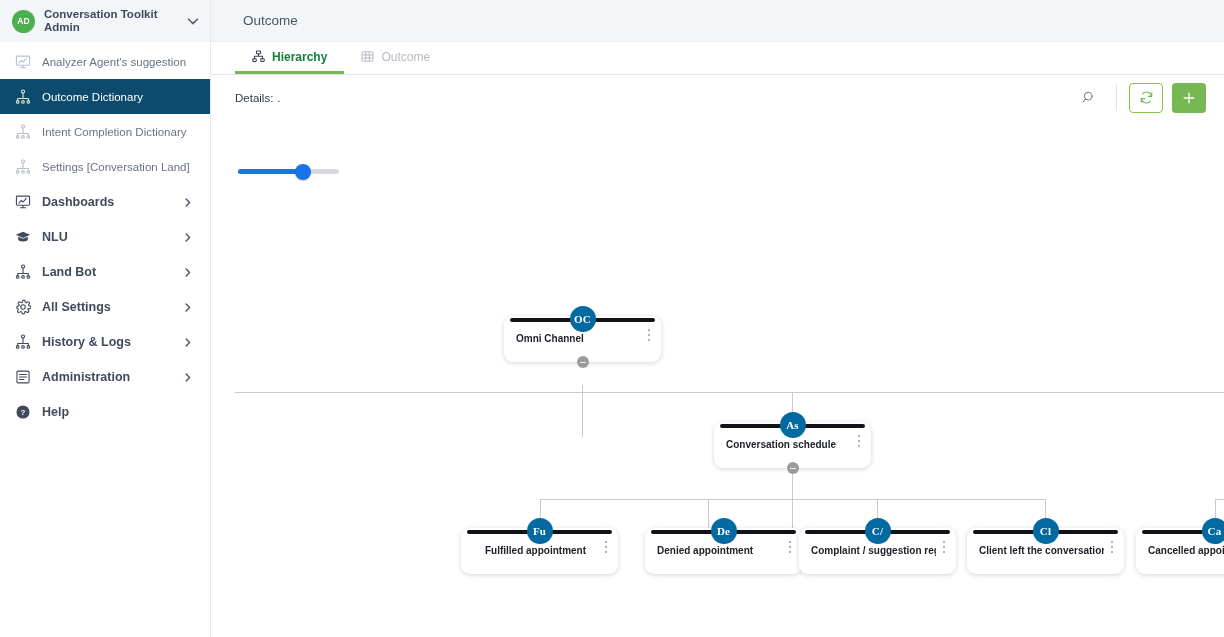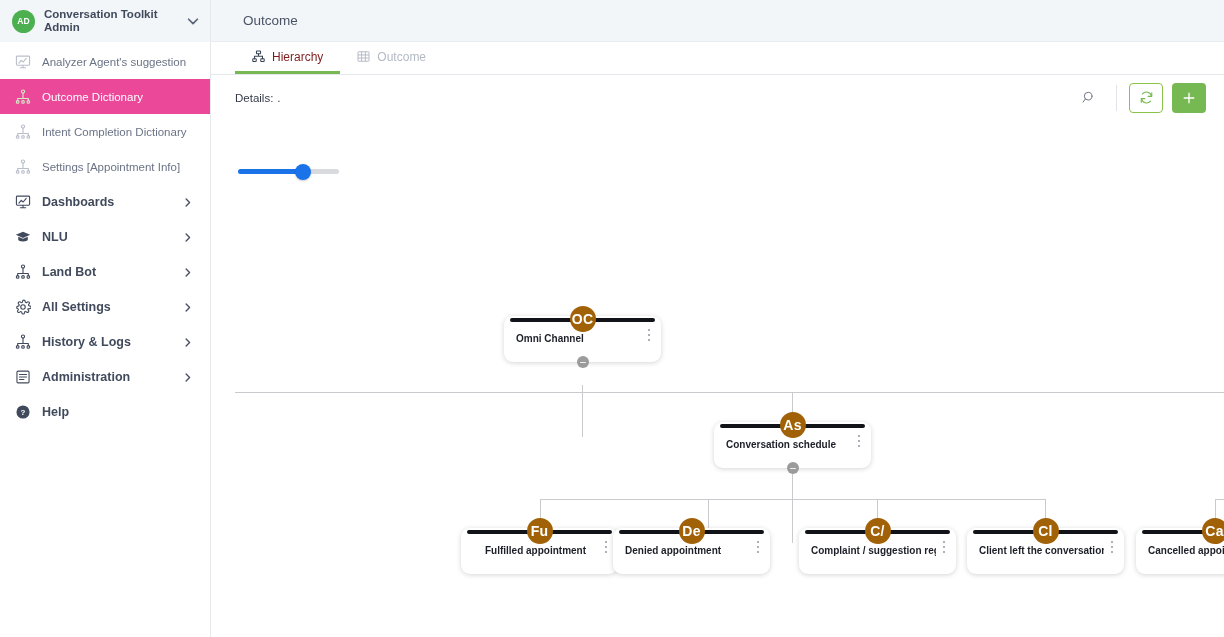--- a/index.html
+++ b/index.html
@@ -52,21 +52,21 @@
   }
   .nav-item .ico { width: 17px; height: 17px; flex: 0 0 17px; display:flex; align-items:center; justify-content:center; color: #b9bfca; }
   .nav-item .lbl { font-size: 11.5px; color: #6a7386; white-space: nowrap; }
   .nav-item .chev { position: absolute; right: 18px; width: 10px; height: 10px; color: #4a5165; }
   .nav-item.lv2 { padding-left: 14px; }
   .nav-item.lv2 .lbl { font-size: 11.5px; }
   .nav-item.top { padding-left: 14px; }
   .nav-item.top .lbl { font-size: 12.5px; font-weight: bold; color: #414A5C; }
   .nav-item.top .ico { color: #414A5C; }
   .nav-item.selected {
-    background: #ec4899;
+    background: #0c4a6e;
   }
   .nav-item.selected .lbl { color: #ffffff; }
   .nav-item.selected .ico { color: #d5ebc6; }
 
   
   #main { flex: 1; height: 637px; position: relative; background: #fff; }
   .topbar {
     height: 42px; background: #f3f6f9;
     display: flex; align-items: center;
     padding-left: 32px;
@@ -85,21 +85,21 @@
     height: 32px;
     display: flex; align-items: center; gap: 7px;
     padding: 0 17px;
     font-size: 12px;
     color: #b4bac4;
     cursor: pointer;
     border-bottom: 3px solid transparent;
     position: relative;
   }
   .tab .tico { width: 13px; height: 13px; display:flex;align-items:center;justify-content:center; }
-  .tab.active { color: #7f1d1d; border-bottom-color: #76b852; }
+  .tab.active { color: #15803d; border-bottom-color: #76b852; font-weight: bold; }
   .tab.active .tico { color: #3a4354; }
 
   .detailbar {
     height: 45px; display: flex; align-items: center;
     padding: 0 18px 0 24px;
     position: relative;
   }
   .details-label { font-size: 11.5px; font-weight: normal; color: #333a47; }
   .details-value { font-size: 11.5px; color: #333a47; margin-left: 4px; }
   .detail-actions { margin-left: auto; display: flex; align-items: center; gap: 0; }
@@ -157,24 +157,25 @@
     box-shadow: 0 1px 5px rgba(60,64,72,.22);
     cursor: pointer;
   }
   .node .topbar-black {
     position: absolute; left: 6px; right: 6px; top: 2px;
     height: 4px; background: #111318; border-radius: 2px;
   }
   .node .initials {
     position: absolute; top: -10px; left: 50%; margin-left: -13px;
     width: 26px; height: 26px; border-radius: 50%;
-    background: #a16207; color: #fff;
-    font-size: 14px; font-weight: bold;
+    background: #0369a1; color: #fff;
+    font-size: 11px; font-weight: bold;
     display: flex; align-items: center; justify-content: center;
     letter-spacing: .2px;
+    font-family: Liberation Serif, serif;
   }
   .node .nlabel {
     position: absolute; left: 12px; top: 16px; right: 20px;
     font-size: 10px; font-weight: bold; color: #1c1f27;
     white-space: nowrap; overflow: hidden;
     line-height: 13px;
   }
   .node .dots {
     position: absolute; right: 7px; top: 13px;
     width: 10px; height: 12px;
@@ -249,21 +250,21 @@
         <div class="nav-item lv2">
           <span class="ico">
             <svg viewBox="0 0 18 18" width="16" height="16" fill="none" stroke="currentColor" stroke-width="1.25" stroke-linecap="round" stroke-linejoin="round">
               <circle cx="9" cy="2.9" r="1.8"></circle>
               <circle cx="3" cy="14.6" r="1.5"></circle>
               <circle cx="9" cy="14.6" r="1.5"></circle>
               <circle cx="15" cy="14.6" r="1.5"></circle>
               <path d="M9 4.7v3.1M3 13.1v-2.4h12v2.4M9 10.7V7.8"></path>
             </svg>
           </span>
-          <span class="lbl">Settings [Appointment Info]</span>
+          <span class="lbl">Settings [Conversation Land]</span>
         </div>
         <div class="nav-item top">
           <span class="ico">
             <svg viewBox="0 0 18 18" width="16" height="16" fill="none" stroke="currentColor" stroke-width="1.25" stroke-linecap="round" stroke-linejoin="round">
               <rect x="1.6" y="2.4" width="14.8" height="10.2" rx="1"></rect>
               <path d="M4.4 10.2l2.6-3 2.2 1.8 3.4-4"></path>
               <path d="M9 12.6v2.8M6 15.4h6"></path>
             </svg>
           </span>
           <span class="lbl">Dashboards</span>
@@ -470,21 +471,21 @@
           <div class="node" style="left: 250px; top: 407px; text-align: center;">
             <div class="topbar-black"></div>
             <div class="initials">Fu</div>
             <div class="nlabel">Fulfilled appointment</div>
             <div class="dots">
               <i></i>
               <i></i>
               <i></i>
             </div>
           </div>
-          <div class="node" style="left: 402px; top: 407px;">
+          <div class="node" style="left: 434px; top: 407px;">
             <div class="topbar-black"></div>
             <div class="initials">De</div>
             <div class="nlabel">Denied appointment</div>
             <div class="dots">
               <i></i>
               <i></i>
               <i></i>
             </div>
           </div>
           <div class="node" style="left: 588px; top: 407px;">

